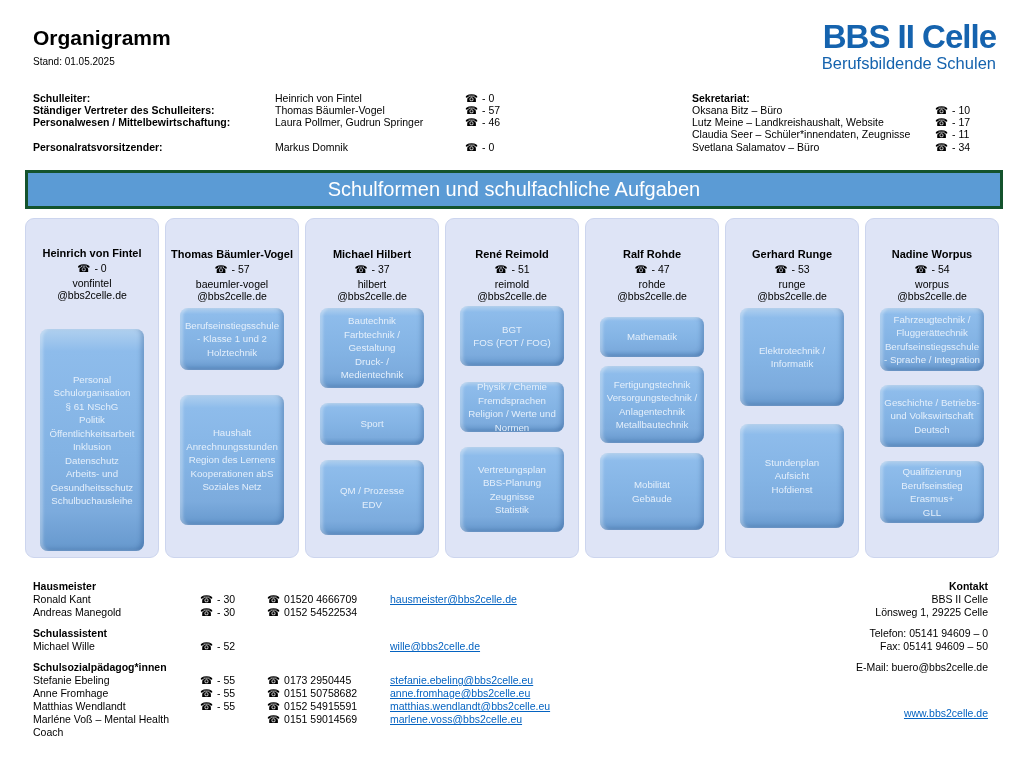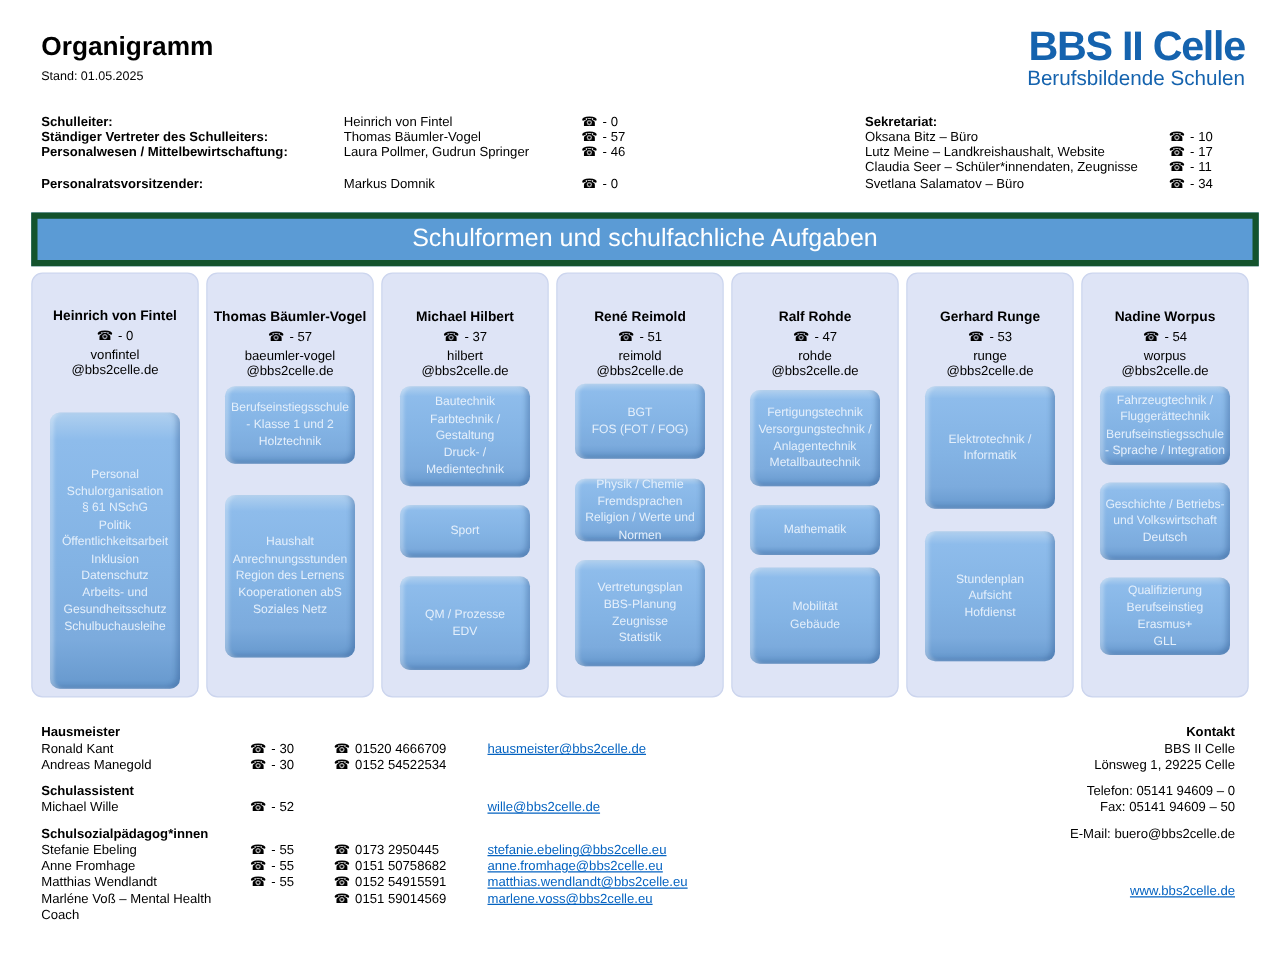--- a/index.html
+++ b/index.html
@@ -17,21 +17,21 @@
   
   .lead{position:absolute;left:33px;top:92px;font-size:10.5px;}
   .lead-row{display:grid;grid-template-columns:242px 190px auto;line-height:12.2px;}
   .lead-row.gap{margin-top:12px;}
   .sek{position:absolute;left:692px;top:92px;font-size:10.5px;}
   .sek-row{display:grid;grid-template-columns:243px auto;line-height:12.2px;}
   .ph-ico{margin-right:4px;}
 
   
   .banner{position:absolute;left:25px;top:170px;width:972px;height:33px;background:#5b9bd5;
-          border:5px solid #14532d;color:#fff;font-size:20px;text-align:center;line-height:33px;}
+          border:3px solid #14532d;color:#fff;font-size:20px;text-align:center;line-height:33px;}
 
   
   .cols{position:absolute;left:25px;top:218px;width:974px;height:340px;display:flex;gap:6px;}
   .col{flex:1;background:#dee4f6;border:1px solid #ccd5ee;border-radius:9px;
        display:flex;flex-direction:column;align-items:center;padding:6px 4px;box-sizing:border-box;}
   .col-name-wrap{height:36px;display:flex;align-items:flex-end;justify-content:center;}
   .col-name{font-size:11px;font-weight:bold;text-align:center;line-height:13px;}
   .col-phone{font-size:10.5px;margin-top:2px;}
   .col-email{font-size:10.5px;text-align:center;line-height:12px;margin-top:3px;}
   .task-box{width:84%;border-radius:8px;display:flex;flex-direction:column;justify-content:center;
@@ -202,27 +202,27 @@
       </div>
       <div class="col">
         <div class="col-name-wrap">
           <div class="col-name">Ralf Rohde</div>
         </div>
         <div class="col-phone"><span class="ph-ico">☎</span><span>- 47</span></div>
         <div class="col-email">
           <div>rohde</div>
           <div>@bbs2celle.de</div>
         </div>
+        <div class="task-box" style="height: 40px; margin-top: 15px;">
+          <div class="task-line">Mathematik</div>
+        </div>
         <div class="task-box" style="height: 77px; margin-top: 9px;">
           <div class="task-line">Fertigungstechnik</div>
           <div class="task-line">Versorgungstechnik / Anlagentechnik</div>
           <div class="task-line">Metallbautechnik</div>
-        </div>
-        <div class="task-box" style="height: 40px; margin-top: 15px;">
-          <div class="task-line">Mathematik</div>
         </div>
         <div class="task-box" style="height: 77px; margin-top: 10px;">
           <div class="task-line">Mobilität</div>
           <div class="task-line">Gebäude</div>
         </div>
       </div>
       <div class="col">
         <div class="col-name-wrap">
           <div class="col-name">Gerhard Runge</div>
         </div>

